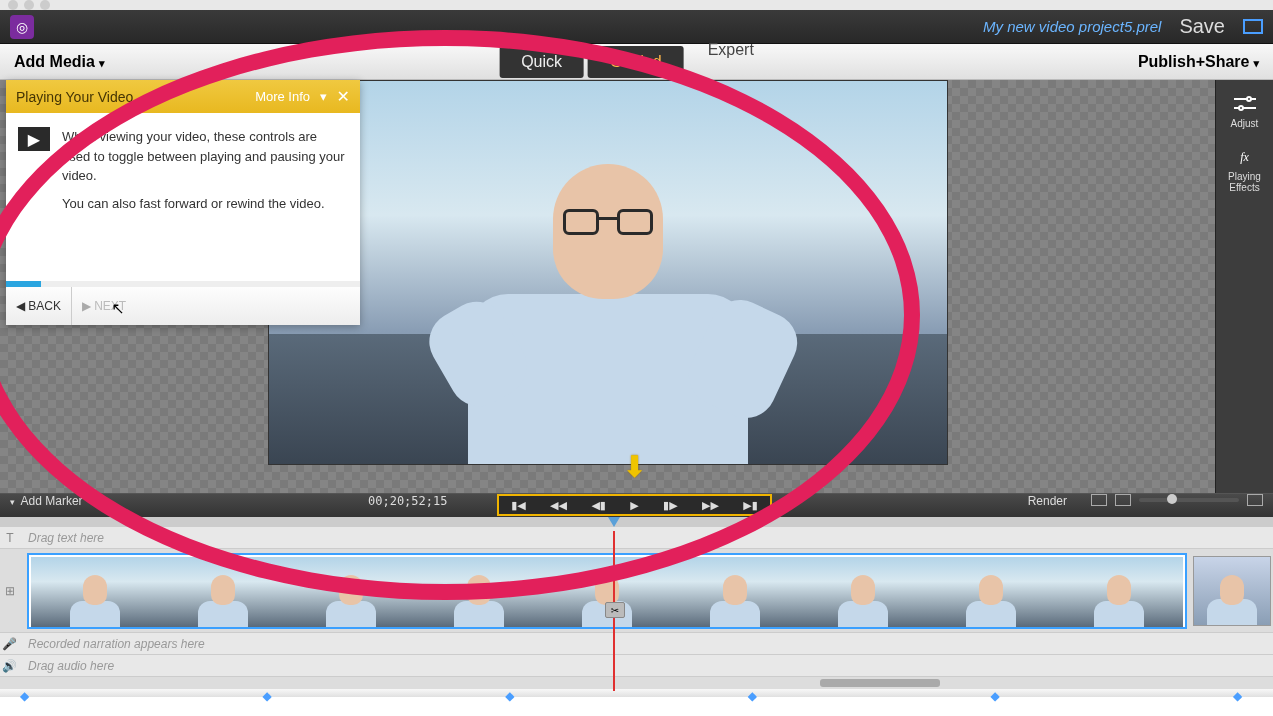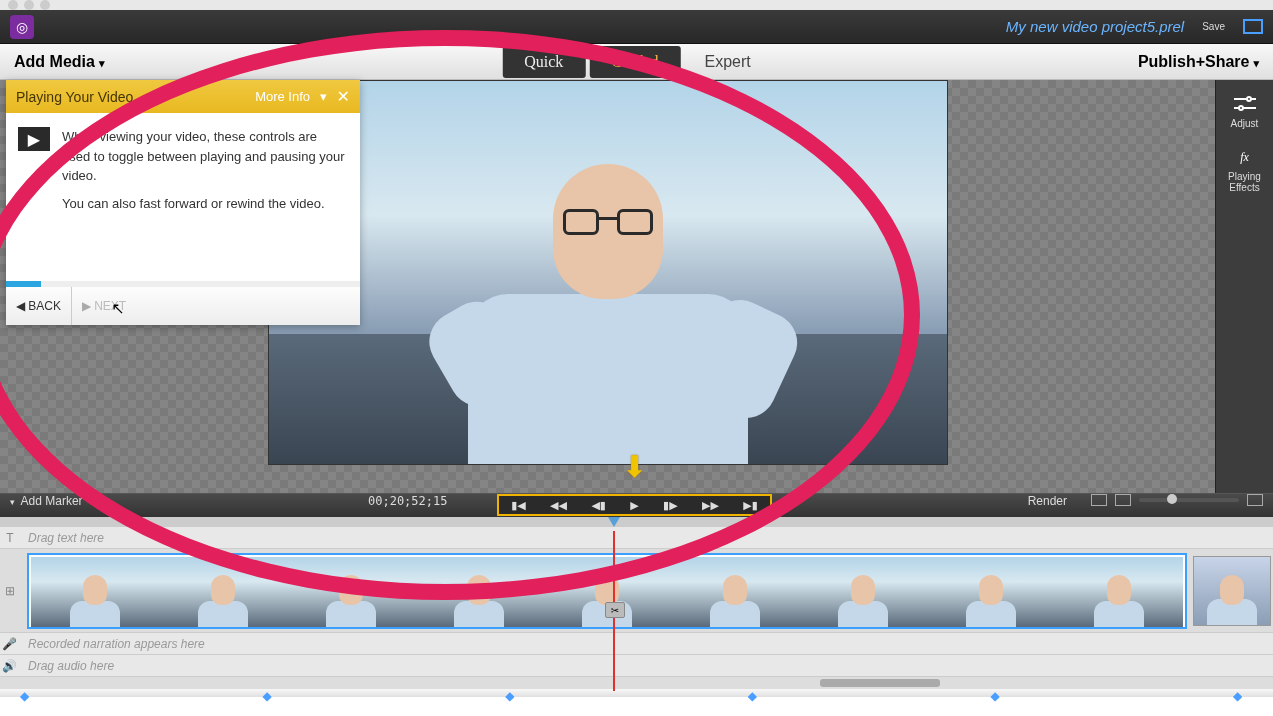--- a/index.html
+++ b/index.html
@@ -6,29 +6,29 @@
 body { width: 1273px; height: 716px; background: #fff; overflow: hidden; position: relative; }
 
 .titlebar { height: 10px; background: #e8e8e8; display: flex; align-items: center; padding-left: 8px; }
 .traffic-lights { display: flex; gap: 6px; }
 .tl { width: 10px; height: 10px; border-radius: 50%; background: #ccc; }
 
 .topbar { height: 34px; background: linear-gradient(#3a3a3a, #282828); display: flex; align-items: center; justify-content: space-between; padding: 0 10px; border-bottom: 1px solid #111; }
 .app-icon { width: 24px; height: 24px; background: #7b2c9e; border-radius: 4px; display: flex; align-items: center; justify-content: center; color: #fff; font-size: 14px; }
 .topbar-right { display: flex; align-items: center; gap: 18px; }
 .project-name { color: #6bb5ff; font-style: italic; font-size: 15px; }
-.save-btn { color: #ddd; font-size: 10px; cursor: pointer; }
+.save-btn { color: #ddd; font-size: 20px; cursor: pointer; }
 .fullscreen-icn { width: 20px; height: 15px; border: 2px solid #4a9eff; }
 
 .menubar { height: 36px; background: linear-gradient(#f8f8f8, #e0e0e0); display: flex; align-items: center; border-bottom: 1px solid #bbb; position: relative; }
 .add-media { padding: 0 14px; font-weight: bold; font-size: 16px; cursor: pointer; }
 .add-media::after { content: "▾"; font-size: 11px; margin-left: 4px; }
 .mode-tabs { position: absolute; left: 50%; transform: translateX(-50%); display: flex; }
 .mode-tab { padding: 7px 22px; font-size: 16px; color: #444; cursor: pointer; }
-.mode-tab.dark { background: #333; color: #eee; border-radius: 3px; margin: 0 2px; font-family: Liberation Serif, serif; }
+.mode-tab.dark { background: #333; color: #eee; border-radius: 3px; margin: 12px 2px; }
 .mode-tab.active { color: #ffb54a; }
 .publish { position: absolute; right: 14px; font-weight: bold; font-size: 16px; cursor: pointer; }
 .publish::after { content: "▾"; font-size: 11px; margin-left: 4px; }
 
 .workspace { position: relative; height: 413px; display: flex; }
 .preview-area { flex: 1; background: #7a7a7a; background-image: repeating-conic-gradient(#7a7a7a 0% 25%, #858585 0% 50%); background-size: 16px 16px; display: flex; align-items: flex-start; justify-content: center; position: relative; }
 .preview-video { width: 680px; height: 385px; background: linear-gradient(180deg, #b3d4e8 0%, #d8e8f0 35%, #8a9eb5 65%, #5a6a7a 100%); border: 1px solid #333; position: relative; overflow: hidden; }
 .person { position: absolute; left: 50%; transform: translateX(-50%); bottom: 0; width: 320px; height: 320px; }
 .head { position: absolute; top: 20px; left: 50%; transform: translateX(-50%); width: 110px; height: 135px; background: #e8c4a8; border-radius: 55px 55px 50px 50px; }
 .glasses { position: absolute; top: 65px; left: 50%; transform: translateX(-50%); width: 90px; height: 28px; }

